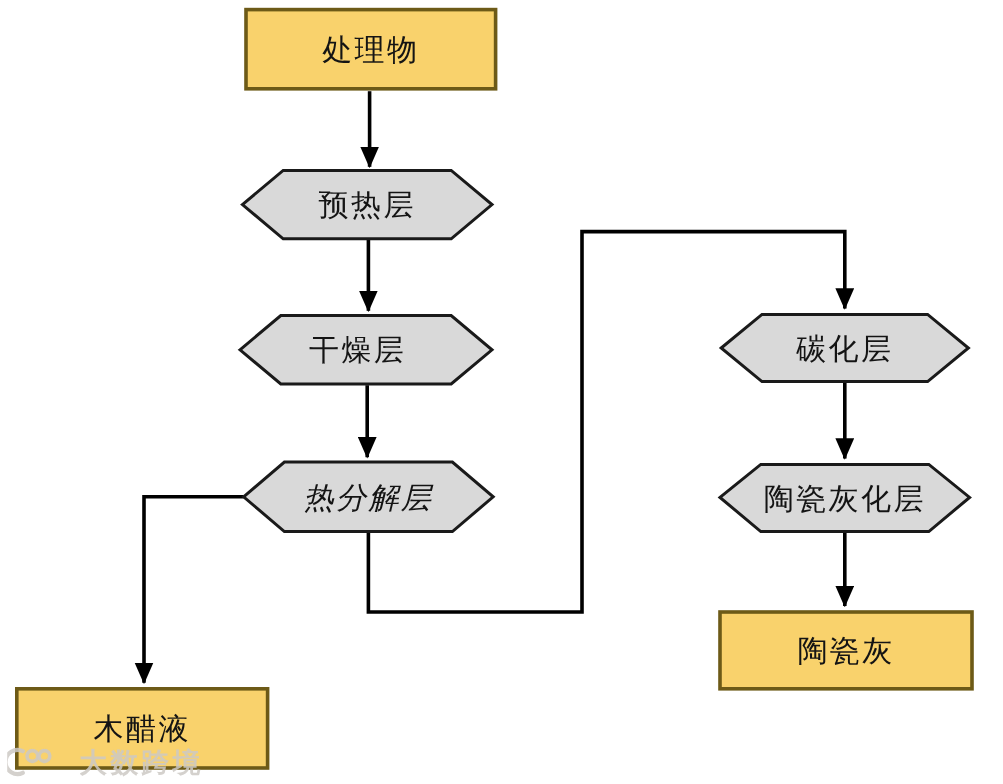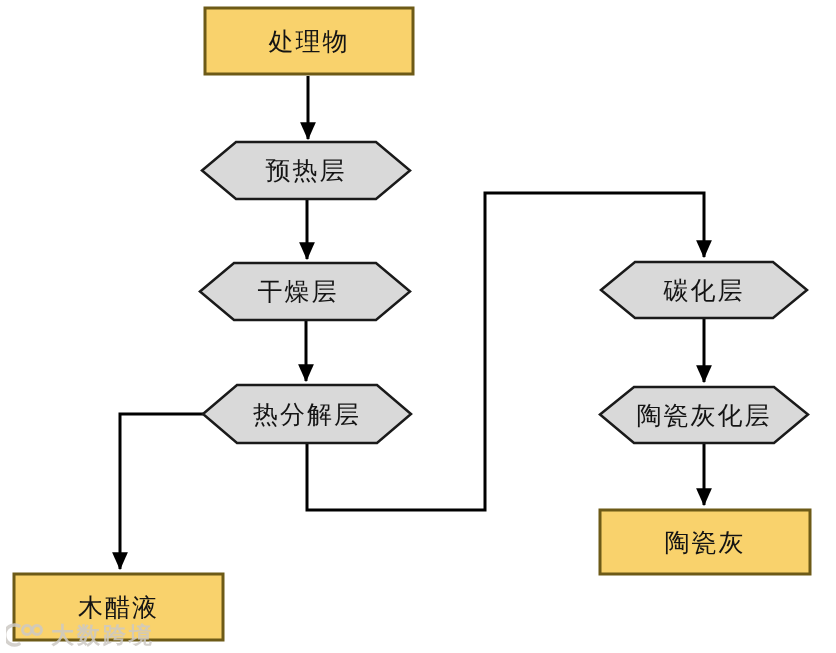--- a/index.html
+++ b/index.html
@@ -14,29 +14,29 @@
   .lbl{
     position:absolute;
     display:flex;align-items:center;justify-content:center;
     font-size:25px;color:#141414;letter-spacing:2px;
     white-space:nowrap;
     pointer-events:none;
   }
   #lbl-chuliwu        {left:205px;top:8px;  width:208px;height:66px;}
   #lbl-yureceng       {left:202px;top:142px;width:208px;height:57px;}
   #lbl-ganzaoceng     {left:193px;top:263px;width:210px;height:57px;}
-  #lbl-refenjieceng   {left:203px;top:385px;width:208px;height:58px;}
+  #lbl-refenjieceng   {left:203px;top:385px;width:208px;height:58px;font-style:italic;}
   #lbl-tanhuaceng     {left:601px;top:262px;width:206px;height:56px;}
   #lbl-taocihuihuaceng{left:600px;top:387px;width:208px;height:56px;}
   #lbl-taocihui       {left:600px;top:510px;width:210px;height:64px;}
   #lbl-mucuye         {left:14px; top:574px;width:209px;height:66px;}
 
   .watermark{
     position:absolute;left:6px;top:620px;height:30px;
-    display:flex;align-items:center;gap:7px;
+    display:flex;align-items:center;gap:22px;
     font-family:"Liberation Sans","DejaVu Sans",sans-serif;
     font-size:23px;font-weight:700;letter-spacing:3px;
     color:rgba(204,201,196,0.85);
     pointer-events:none;
   }
   .watermark svg{display:block;}
 </style>
 </head>
 <body>
 

